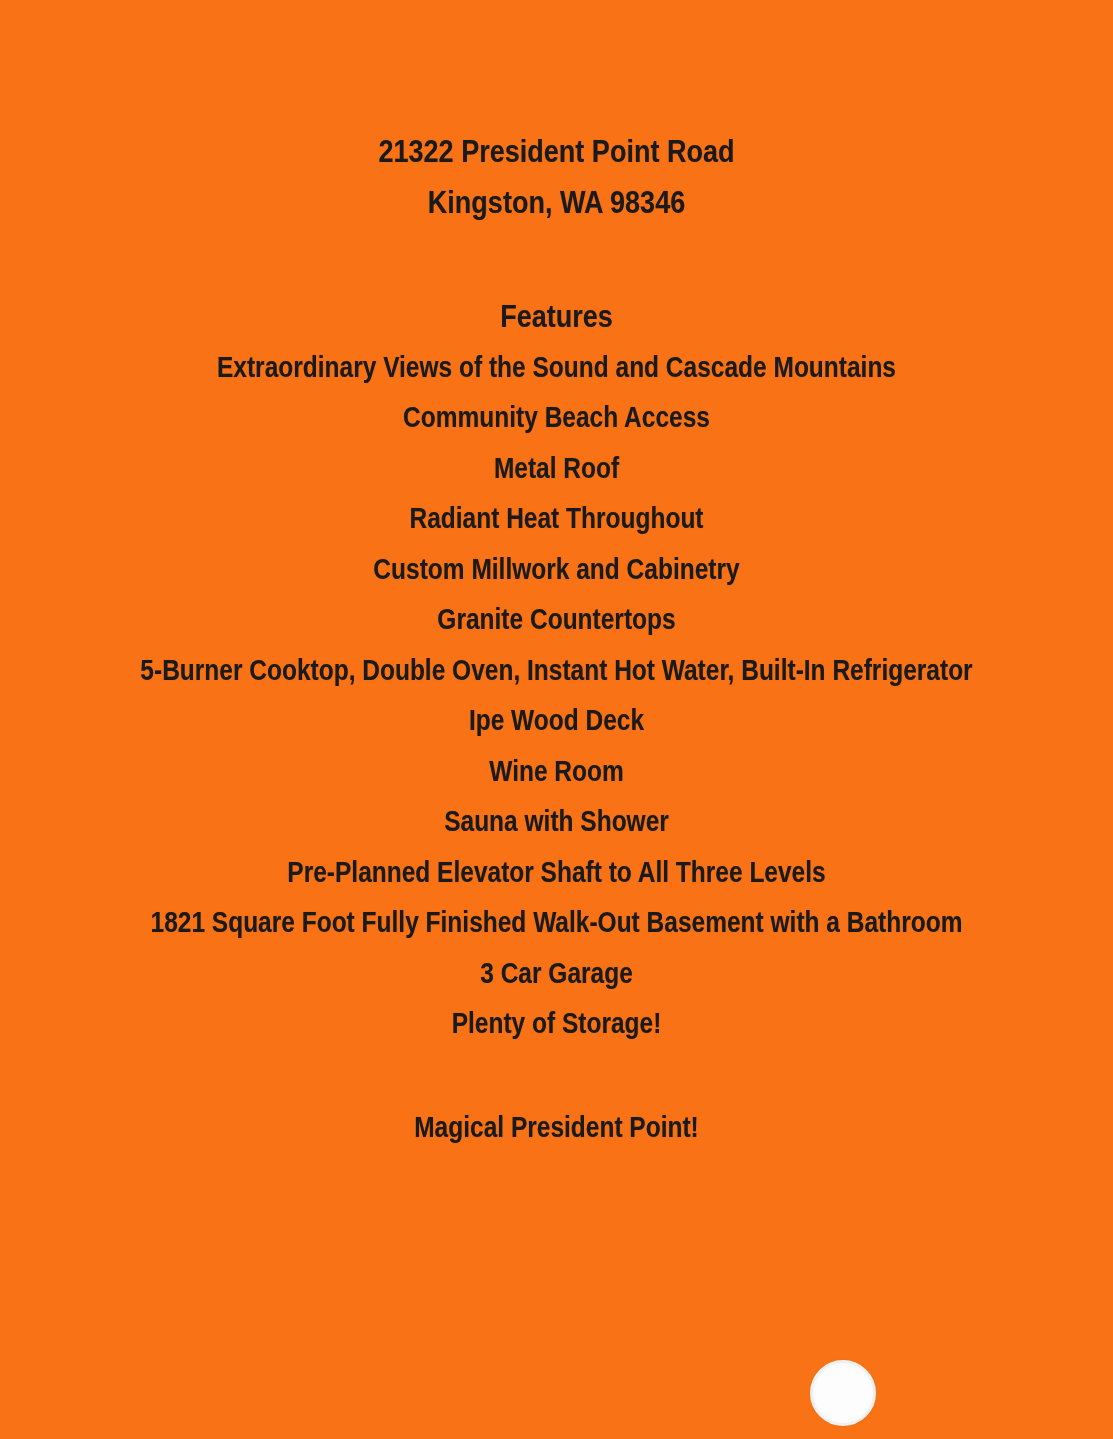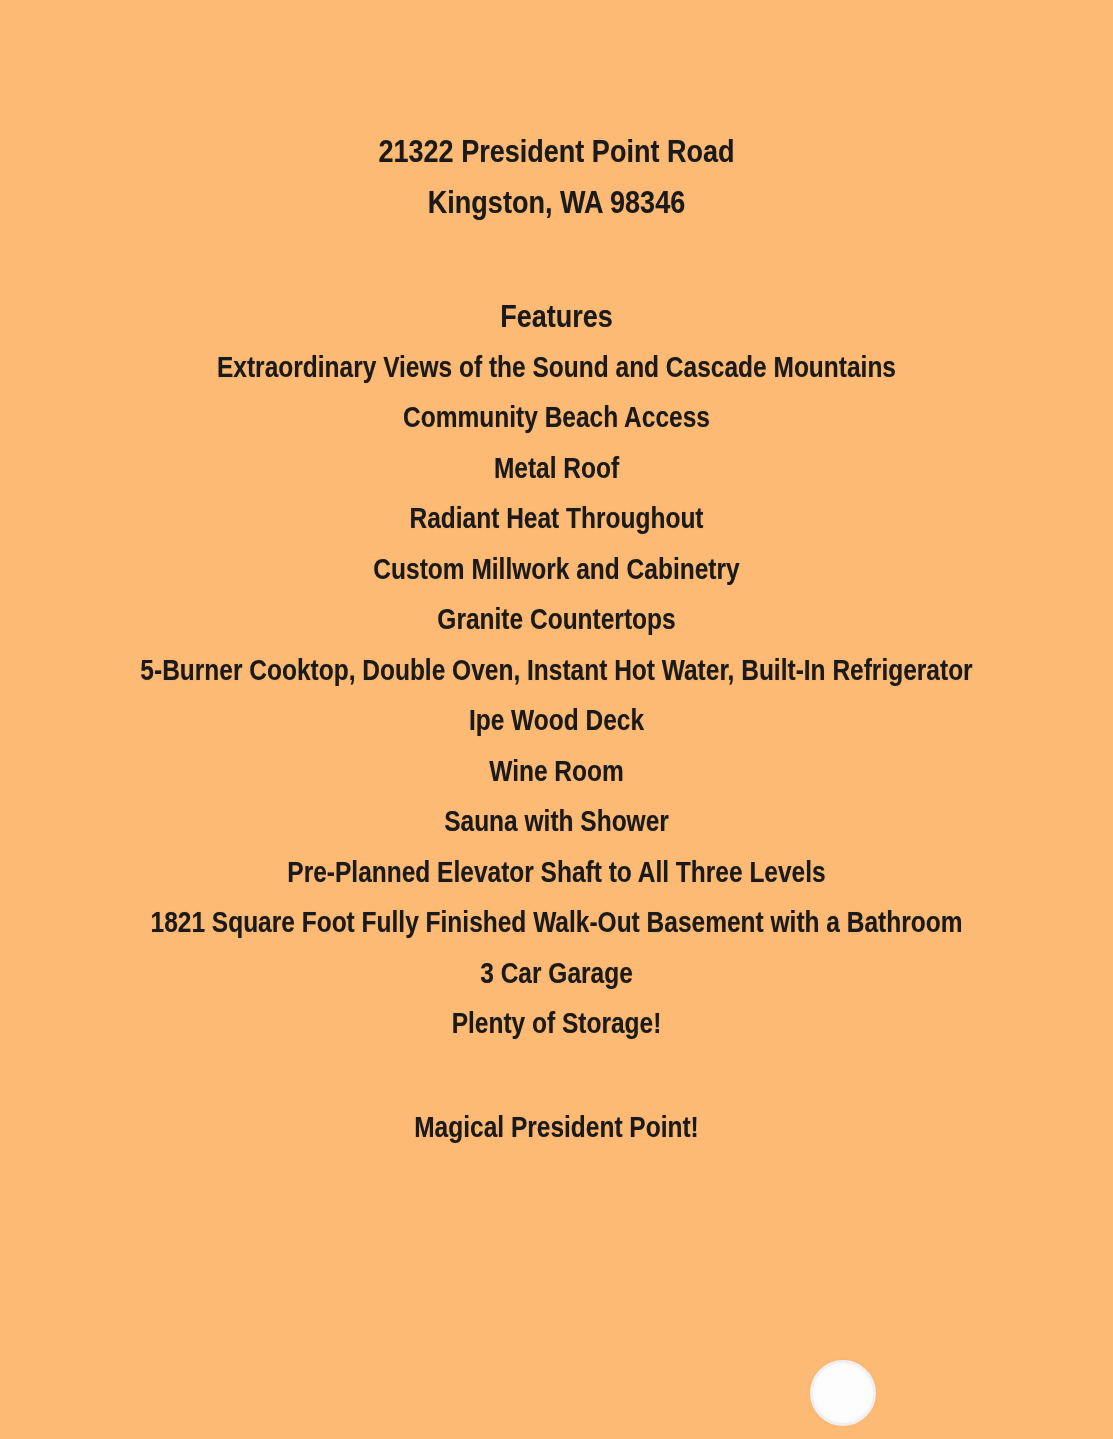--- a/index.html
+++ b/index.html
@@ -4,21 +4,21 @@
 <style>
   html, body {
     margin: 0;
     padding: 0;
     background: #ffffff;
   }
   .page {
     position: relative;
     width: 1113px;
     height: 1439px;
-    background: #fdba74;
+    background: #f97316;
     overflow: hidden;
     font-family: "Liberation Sans", "DejaVu Sans", sans-serif;
     font-weight: 700;
     color: #1a1a1a;
   }
   .doc {
     position: absolute;
     top: 0;
     left: 0;
     width: 100%;

